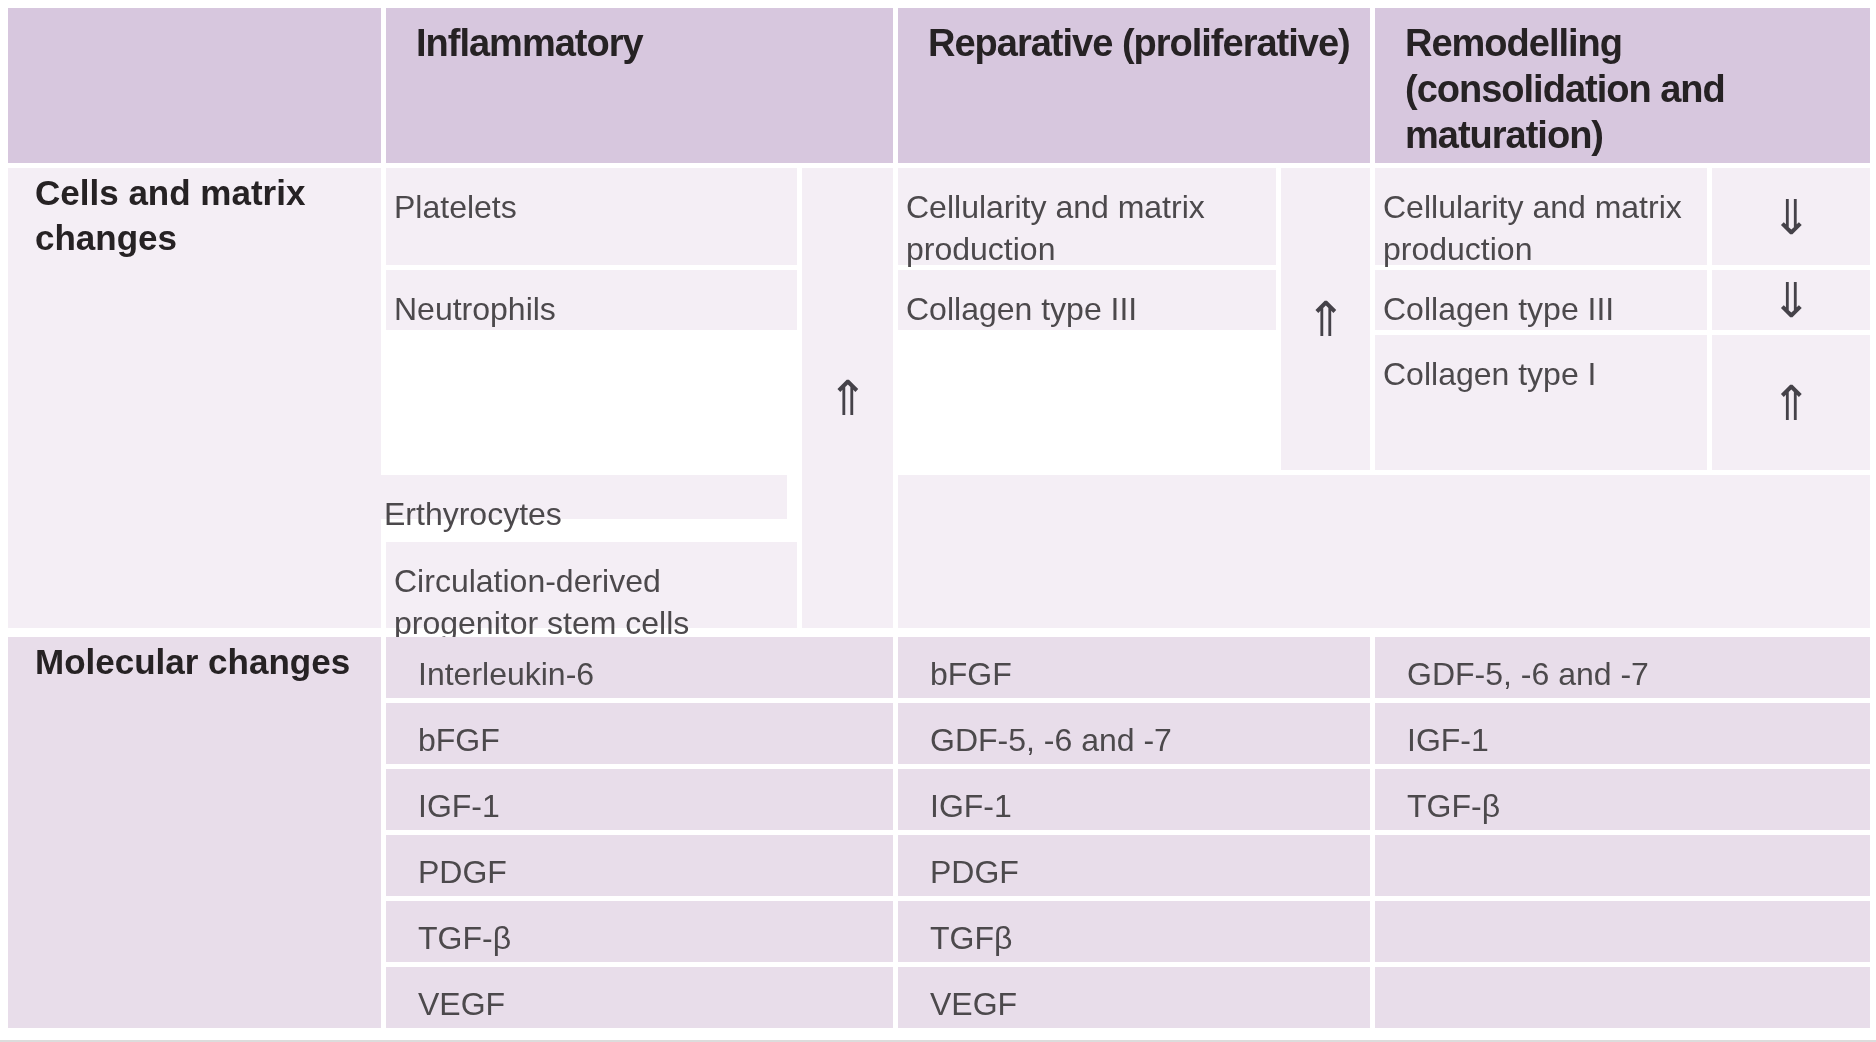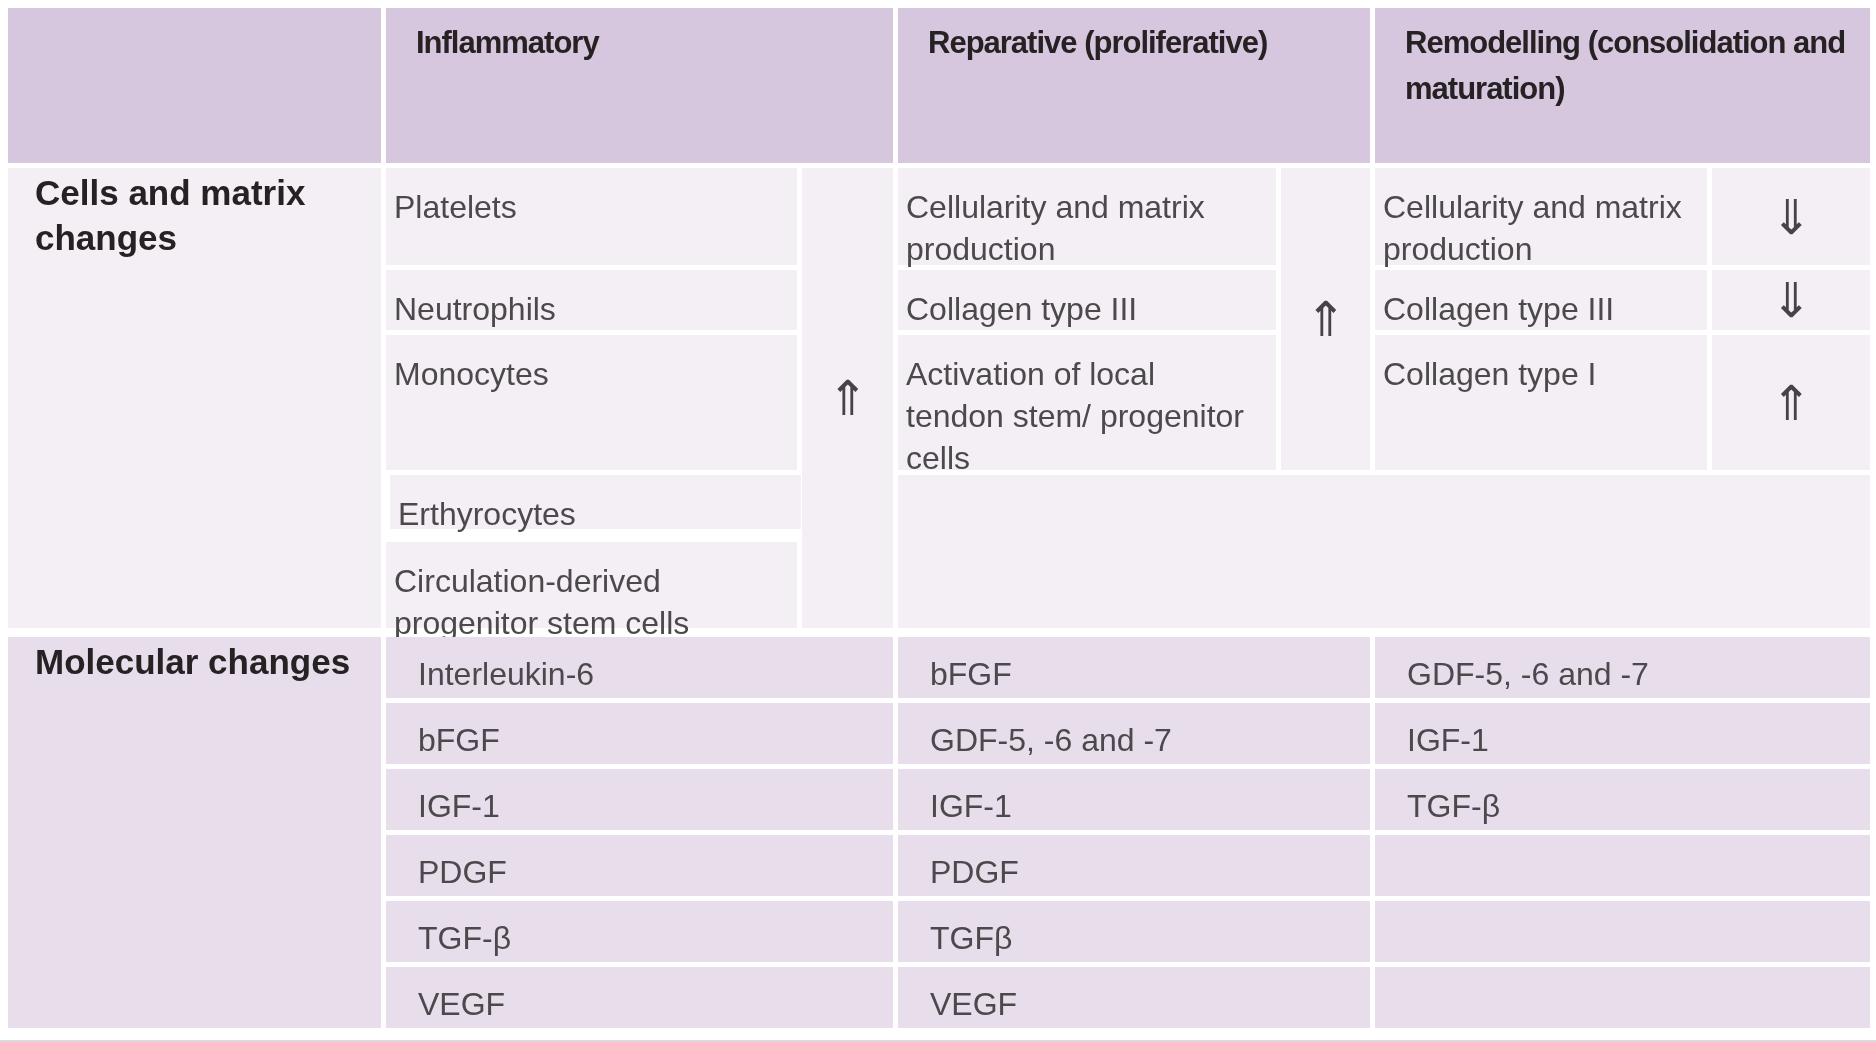--- a/index.html
+++ b/index.html
@@ -16,21 +16,21 @@
     font-size:32px;
     line-height:42px;
     color:var(--body-text,#4c494c);
     padding:18px 24px 0 32px;
   }
   .hd{background:var(--header-bg,#d7c7de);}
   .b1{background:var(--body1-bg,#f4eef5);padding-left:8px;}
   .b2{background:var(--body2-bg,#e8ddea);}
   .head{
     font-weight:bold;
-    font-size:31px;
+    font-size:38px;
     line-height:46px;
     letter-spacing:-1px;
     color:var(--heading-text,#262224);
     padding:12px 2px 0 30px;
   }
   .rowlabel{
     font-weight:bold;
     font-size:35px;
     line-height:45px;
     color:var(--heading-text,#262224);
@@ -57,29 +57,27 @@
 
   <div class="cell hd" style="left:8px;top:8px;width:373px;height:155px"></div>
   <div class="cell hd head" style="left:386px;top:8px;width:507px;height:155px">Inflammatory</div>
   <div class="cell hd head" style="left:898px;top:8px;width:472px;height:155px">Reparative (proliferative)</div>
   <div class="cell hd head" style="left:1375px;top:8px;width:495px;height:155px">Remodelling (consolidation and maturation)</div>
 
   <div class="cell b1 rowlabel" style="left:8px;top:168px;width:373px;height:460px">Cells and matrix changes</div>
 
   <div class="cell b1" style="left:386px;top:168px;width:411px;height:97px">Platelets</div>
   <div class="cell b1" style="left:386px;top:270px;width:411px;height:60px">Neutrophils</div>
-  <div class="cell b1" style="left:386px;top:335px;width:411px;height:135px">Monocytes</div>
-  <div class="cell b1" style="left:390px;top:475px;width:411px;height:54px">Erthyrocytes</div>
+  <div class="cell b1" style="left:376px;top:475px;width:411px;height:44px">Erthyrocytes</div>
   <div class="cell b1" style="left:386px;top:542px;width:411px;height:86px">Circulation-derived progenitor stem cells</div>
 
   <div class="cell b1 arrow" style="left:802px;top:168px;width:91px;height:460px">⇑</div>
 
   <div class="cell b1" style="left:898px;top:168px;width:378px;height:97px">Cellularity and matrix production</div>
   <div class="cell b1" style="left:898px;top:270px;width:378px;height:60px">Collagen type III</div>
-  <div class="cell b1" style="left:898px;top:335px;width:378px;height:135px">Activation of local tendon stem/ progenitor cells</div>
 
   <div class="cell b1 arrow" style="left:1281px;top:168px;width:89px;height:302px">⇑</div>
 
   <div class="cell b1" style="left:898px;top:475px;width:972px;height:153px"></div>
 
   <div class="cell b1" style="left:1375px;top:168px;width:332px;height:97px">Cellularity and matrix production</div>
   <div class="cell b1" style="left:1375px;top:270px;width:332px;height:60px">Collagen type III</div>
   <div class="cell b1" style="left:1375px;top:335px;width:332px;height:135px">Collagen type I</div>
 
   <div class="cell b1 arrow" style="left:1712px;top:168px;width:158px;height:97px">⇓</div>

